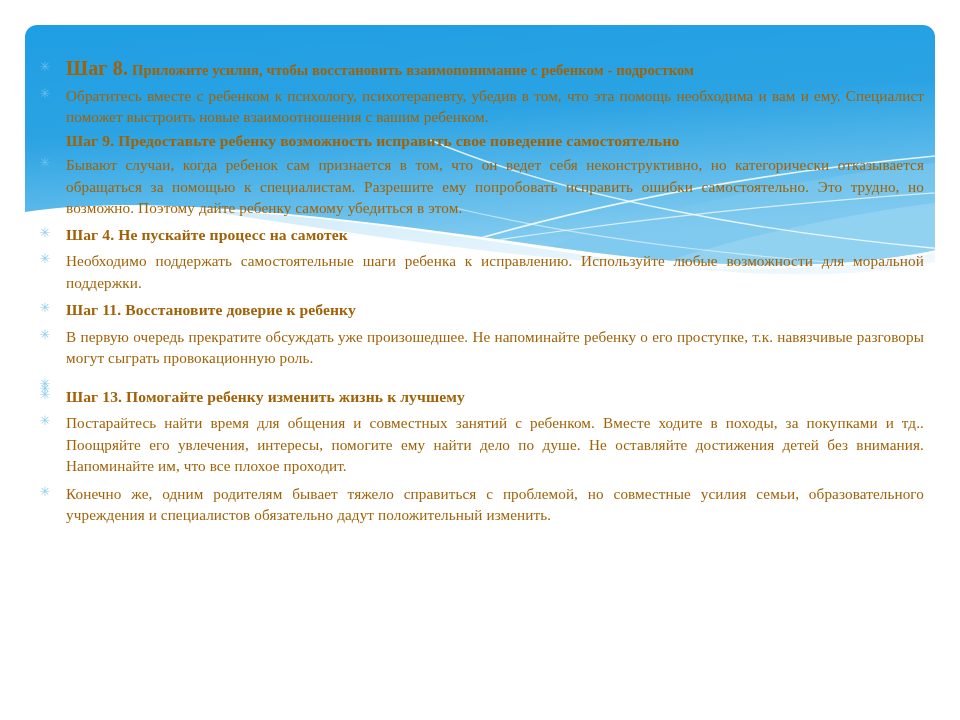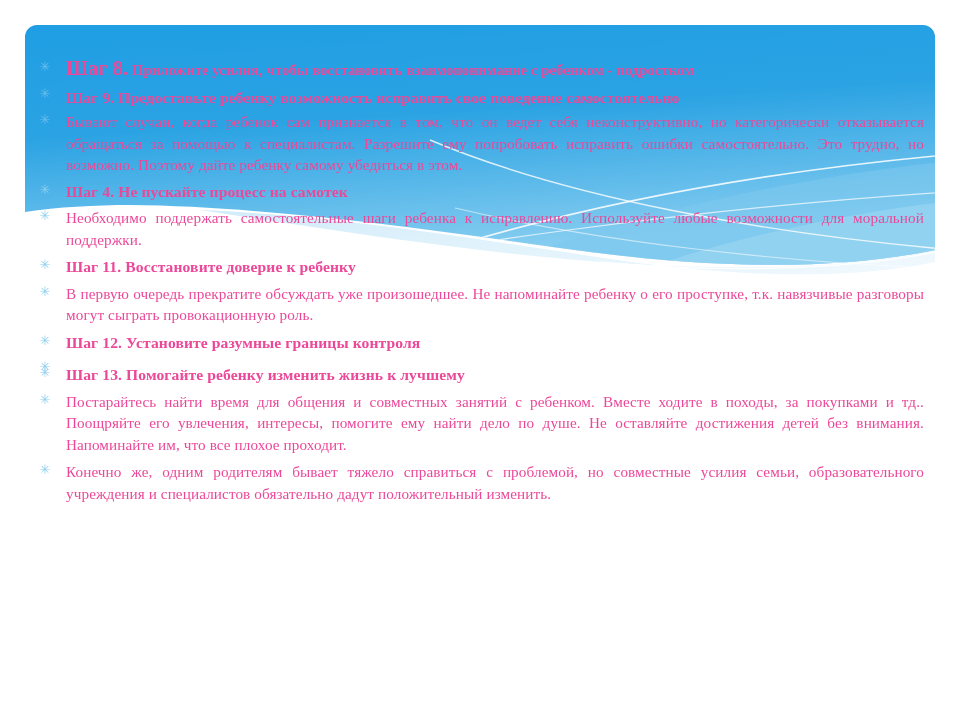--- a/index.html
+++ b/index.html
@@ -55,21 +55,21 @@
     font-size: 13px;
     line-height: 1;
     font-family: "DejaVu Sans", sans-serif;
     text-align: center;
     user-select: none;
   }
   .bullet-marker.dim { color: #7fc7ee; opacity: .75; }
 
   .para {
     margin: 0;
-    color: #ec4899;
+    color: #a16207;
     font-size: 15.2px;
     line-height: 21.5px;
     text-align: justify;
     text-justify: inter-word;
     letter-spacing: .1px;
   }
 
   .para.heading {
     font-weight: bold;
     font-size: 15.6px;
@@ -161,20 +161,21 @@
   <div id="content">
 
     <div class="bullet-row">
       <span class="bullet-marker dim">✳</span>
       <p class="para heading"><span class="lead">Шаг 8.</span><span class="lead-rest"> Приложите усилия, чтобы восстановить взаимопонимание с ребенком - подростком</span></p>
     </div>
     <div class="spacer-3"></div>
 
     <div class="bullet-row">
       <span class="bullet-marker dim">✳</span>
+      <p class="para">Обратитесь вместе с ребенком к психологу,  психотерапевту,  убедив в том, что эта помощь необходима и вам и ему. Специалист поможет выстроить новые взаимоотношения  с вашим ребенком.</p>
     </div>
     <div class="spacer-2"></div>
 
     <div class="bullet-row">
       <p class="para heading">Шаг 9. Предоставьте  ребенку возможность исправить  свое поведение самостоятельно</p>
     </div>
     <div class="spacer-3"></div>
 
     <div class="bullet-row">
       <span class="bullet-marker dim">✳</span>
@@ -201,21 +202,20 @@
     <div class="spacer-5"></div>
 
     <div class="bullet-row">
       <span class="bullet-marker">✳</span>
       <p class="para">В первую  очередь прекратите  обсуждать уже произошедшее. Не напоминайте  ребенку о его проступке,  т.к. навязчивые разговоры могут сыграть провокационную  роль.</p>
     </div>
     <div class="spacer-6"></div>
 
     <div class="bullet-row">
       <span class="bullet-marker">✳</span>
-      <p class="para heading">Шаг 12. Установите разумные границы контроля</p>
     </div>
     <div class="spacer-5"></div>
 
     <div class="bullet-row">
       <span class="bullet-marker">✳</span>
     </div>
     <div class="spacer-6"></div>
 
     <div class="bullet-row">
       <span class="bullet-marker">✳</span>

